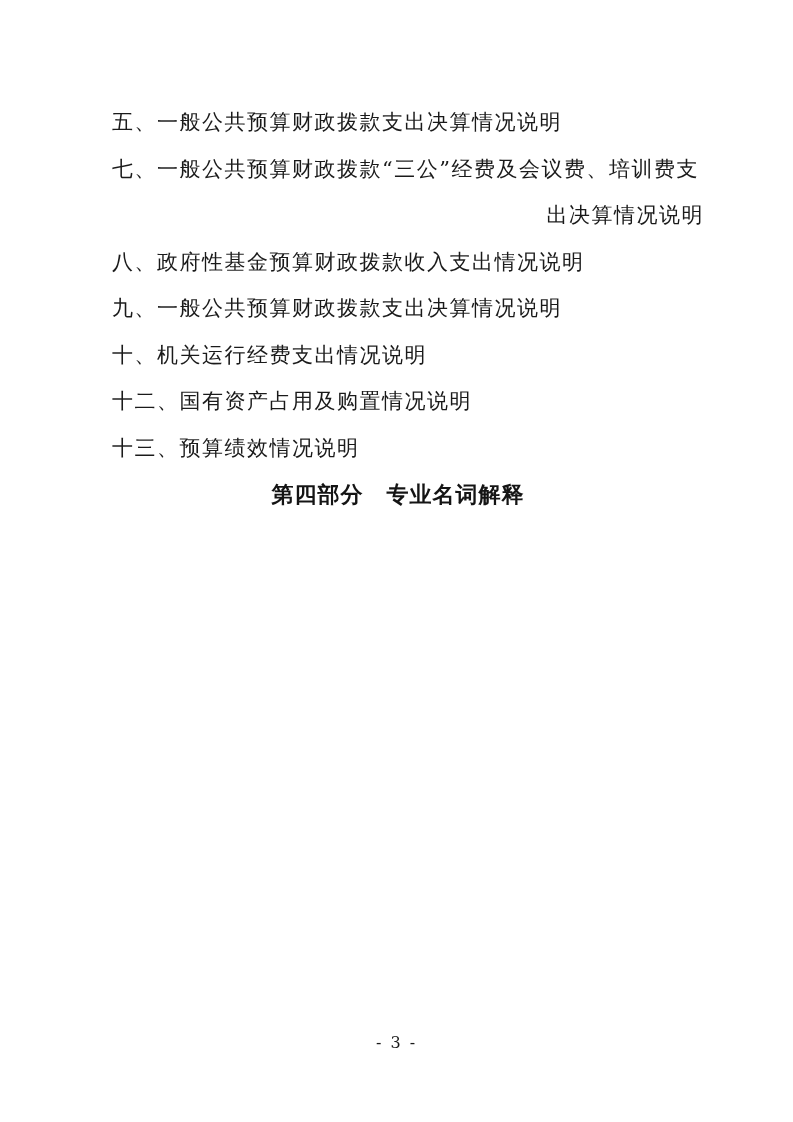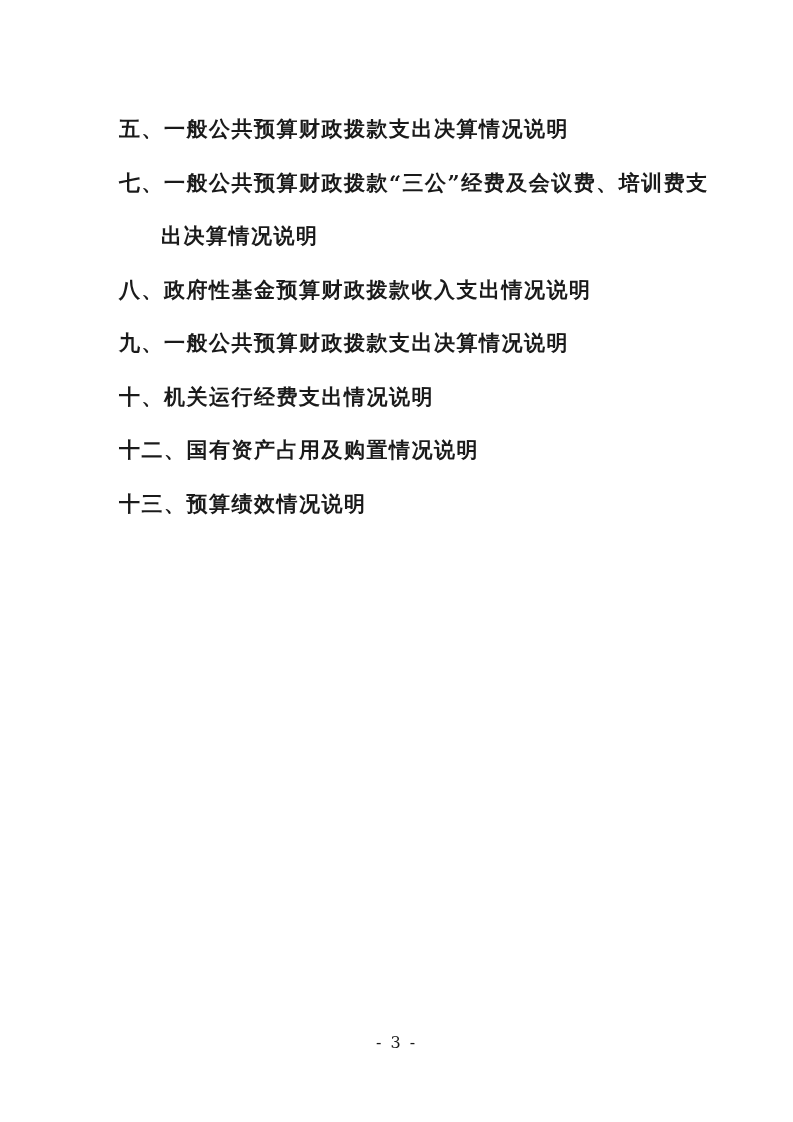--- a/index.html
+++ b/index.html
@@ -17,30 +17,31 @@
     font-family: "DejaVu Serif", "Liberation Serif", serif;
     color: #1a1a1a;
   }
   .toc {
     position: absolute;
     top: 97px;
     left: 108px;
     width: 600px;
   }
   .toc-line {
-    margin: 11px;
+    margin: 4px;
     padding: 0;
     font-size: 21px;
     line-height: 42.5px;
     letter-spacing: 1.5px;
     white-space: nowrap;
-    font-weight: 700;
+    font-weight: 400;
   }
   .toc-line-continuation {
     padding-left: 42px;
+    text-align: right;
   }
   .section-heading {
     margin: 0;
     padding: 0;
     width: 580px;
     font-family: "DejaVu Sans", "Liberation Sans", sans-serif;
     font-weight: 700;
     font-size: 22px;
     line-height: 43px;
     letter-spacing: 1px;
@@ -68,19 +69,20 @@
 
   <section class="toc">
     <p class="toc-line">五、一般公共预算财政拨款支出决算情况说明</p>
     <p class="toc-line">七、一般公共预算财政拨款“三公”经费及会议费、培训费支</p>
     <p class="toc-line toc-line-continuation">出决算情况说明</p>
     <p class="toc-line">八、政府性基金预算财政拨款收入支出情况说明</p>
     <p class="toc-line">九、一般公共预算财政拨款支出决算情况说明</p>
     <p class="toc-line">十、机关运行经费支出情况说明</p>
     <p class="toc-line">十二、国有资产占用及购置情况说明</p>
     <p class="toc-line">十三、预算绩效情况说明</p>
+    <h2 class="section-heading">第四部分　专业名词解释</h2>
   </section>
 
   <footer class="page-footer">
     <span class="page-number">- 3 -</span>
   </footer>
 
 </div>
 
 </body></html>

